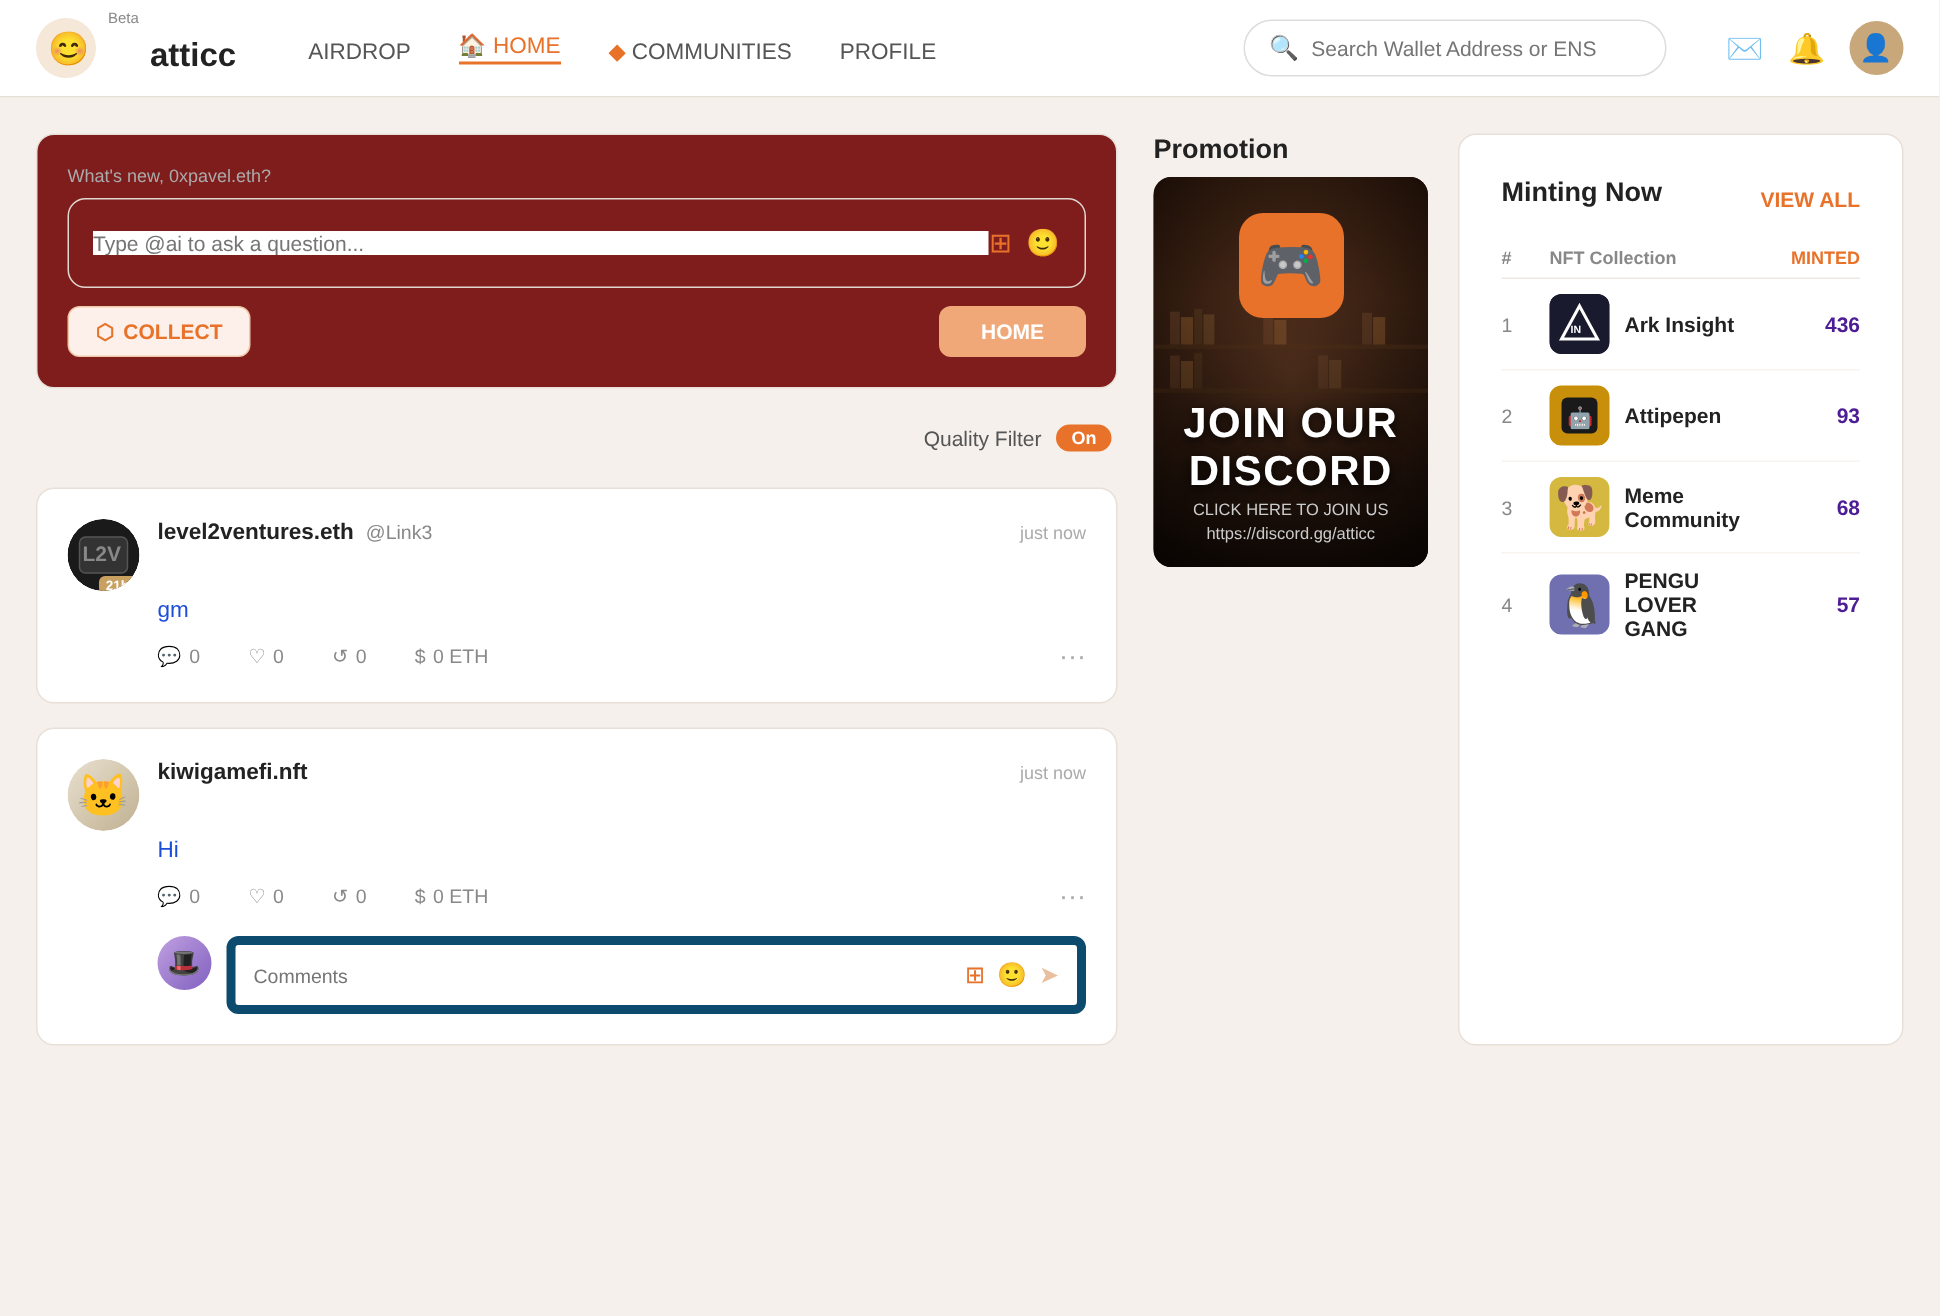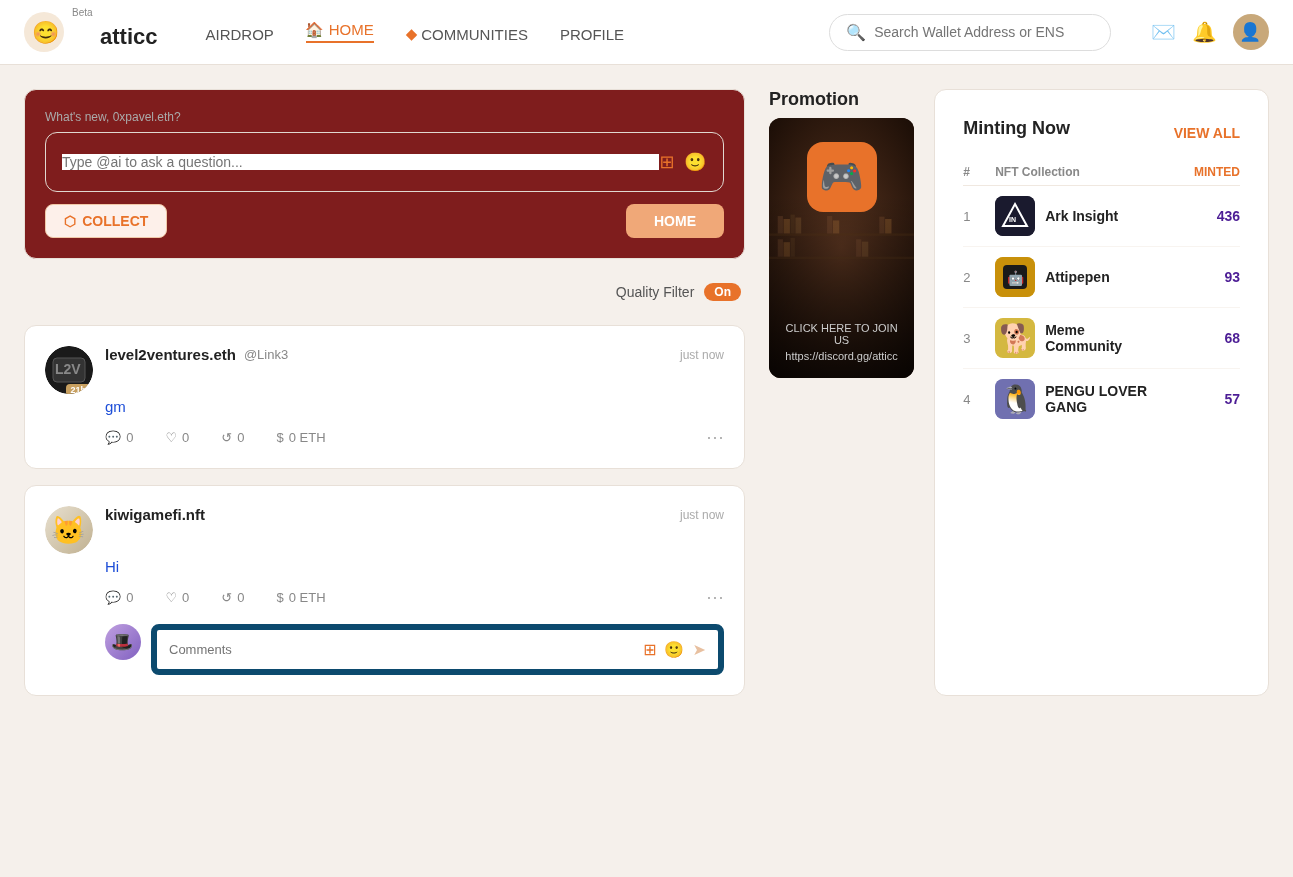--- a/index.html
+++ b/index.html
@@ -366,20 +366,21 @@
           <rect x="50" y="110" width="22" height="50" fill="#c08040"></rect>
           <rect x="74" y="95" width="15" height="65" fill="#6a4a2a"></rect>
           <rect x="300" y="100" width="18" height="60" fill="#8a5a3a"></rect>
           <rect x="320" y="108" width="22" height="52" fill="#a07040"></rect>
         </svg>
         <div class="promo-shelves"></div>
         <div class="discord-logo">
           <span style="font-size:36px;color:#fff">🎮</span>
         </div>
         <div class="promo-text">
+          <div class="promo-title">JOIN OUR DISCORD</div>
           <div class="promo-sub">CLICK HERE TO JOIN US</div>
           <div class="promo-sub">https://discord.gg/atticc</div>
         </div>
       </div>
     </div>
 
     <div class="minting-section">
       <div class="minting-header">
         <span class="sidebar-title">Minting Now</span>
         <span class="view-all">VIEW ALL</span>

